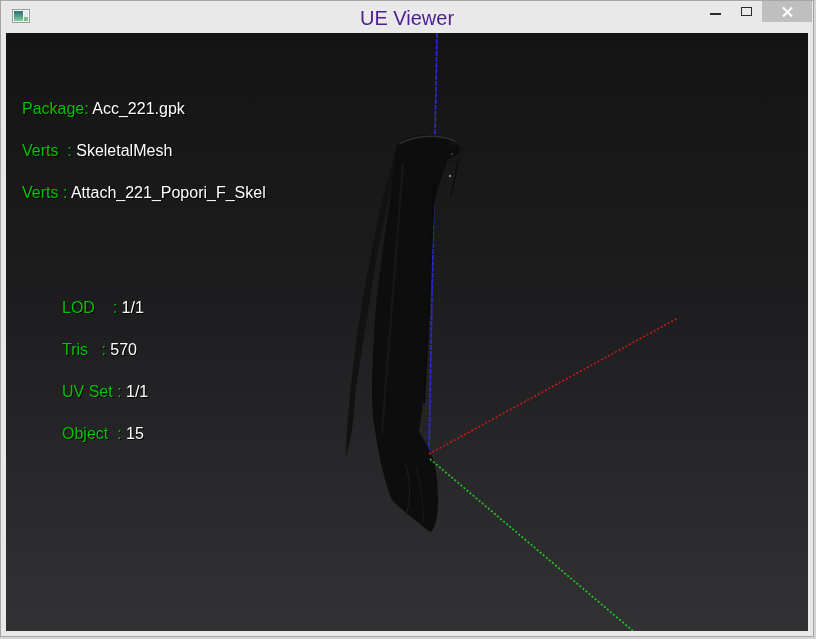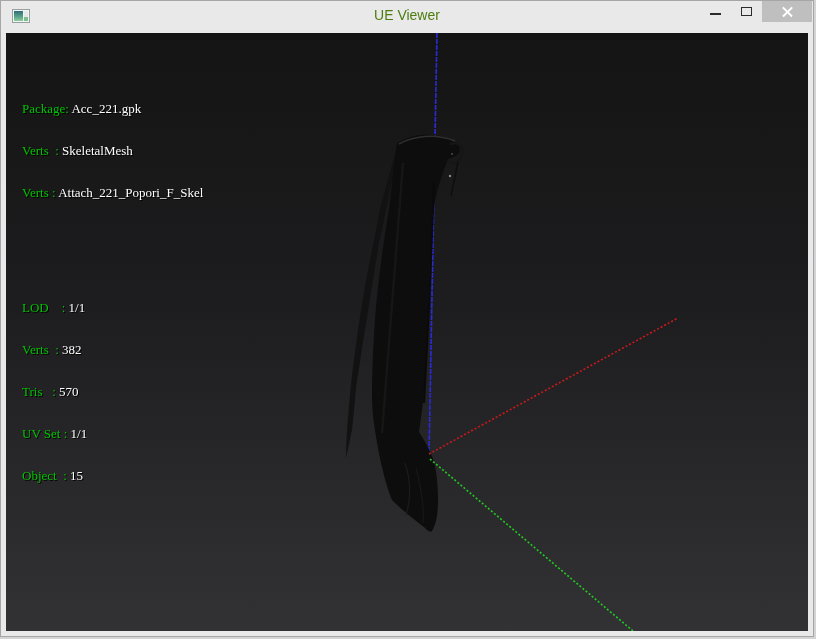--- a/index.html
+++ b/index.html
@@ -31,21 +31,21 @@
     flex:1.4;
     background:linear-gradient(180deg,#2e6f78 0%,#58a08a 55%,#8fcf9c 100%);
   }
   .app-icon .pane-right{
     flex:0.7;
     background:linear-gradient(180deg,#e8e8e8 0%,#e8e8e8 55%,#79c08a 60%,#79c08a 100%);
   }
   .title{
     position:absolute;left:0;right:0;top:6px;
     text-align:center;
-    font-size:14px;color:#4d7c0f;
+    font-size:20px;color:#4c1d95;
   }
   .controls{
     position:absolute;top:0;right:1px;
     display:flex;align-items:stretch;height:21px;
   }
   .btn{
     width:31px;height:21px;
     display:flex;align-items:center;justify-content:center;
     cursor:default;
   }
@@ -64,26 +64,26 @@
     position:absolute;left:5px;top:32px;
     width:802px;height:598px;
     background:linear-gradient(180deg,#141414 0%,#1d1d1f 45%,#323234 100%);
     overflow:hidden;
   }
   .scene{position:absolute;left:0;top:0;}
 
   
   .console{
     position:absolute;left:16px;top:13px;
-    font-family:Liberation Serif, serif;
-    font-size:13px;line-height:14px;
+    font-family:Liberation Sans, sans-serif;
+    font-size:16px;line-height:14px;
     white-space:pre;
     text-shadow:1px 1px 0 #000;
   }
-  .console .stats{margin-top:17px;}
+  .console .stats{margin-top:17px;margin-left:40px;}
   .console .lbl{color:#00c400;}
   .console .val{color:#ffffff;}
 </style>
 </head>
 <body>
 
 <div class="window">
 
   <div class="titlebar">
     <div class="app-icon">
@@ -163,21 +163,20 @@
     </svg>
 
     <div class="console">
       <div class="info">
         <div><span class="lbl">Package:</span><span class="val"> Acc_221.gpk</span></div>
         <div><span class="lbl">Verts  :</span><span class="val"> SkeletalMesh</span></div>
         <div><span class="lbl">Verts :</span><span class="val"> Attach_221_Popori_F_Skel</span></div>
       </div>
       <div class="stats">
         <div><span class="lbl">LOD    :</span><span class="val"> 1/1</span></div>
-        <div><span class="lbl">Verts  :</span><span class="val"> 382</span></div>
         <div><span class="lbl">Tris   :</span><span class="val"> 570</span></div>
         <div><span class="lbl">UV Set :</span><span class="val"> 1/1</span></div>
         <div><span class="lbl">Object  :</span><span class="val"> 15</span></div>
       </div>
     </div>
 
   </div>
 </div>
 
 </body></html>

